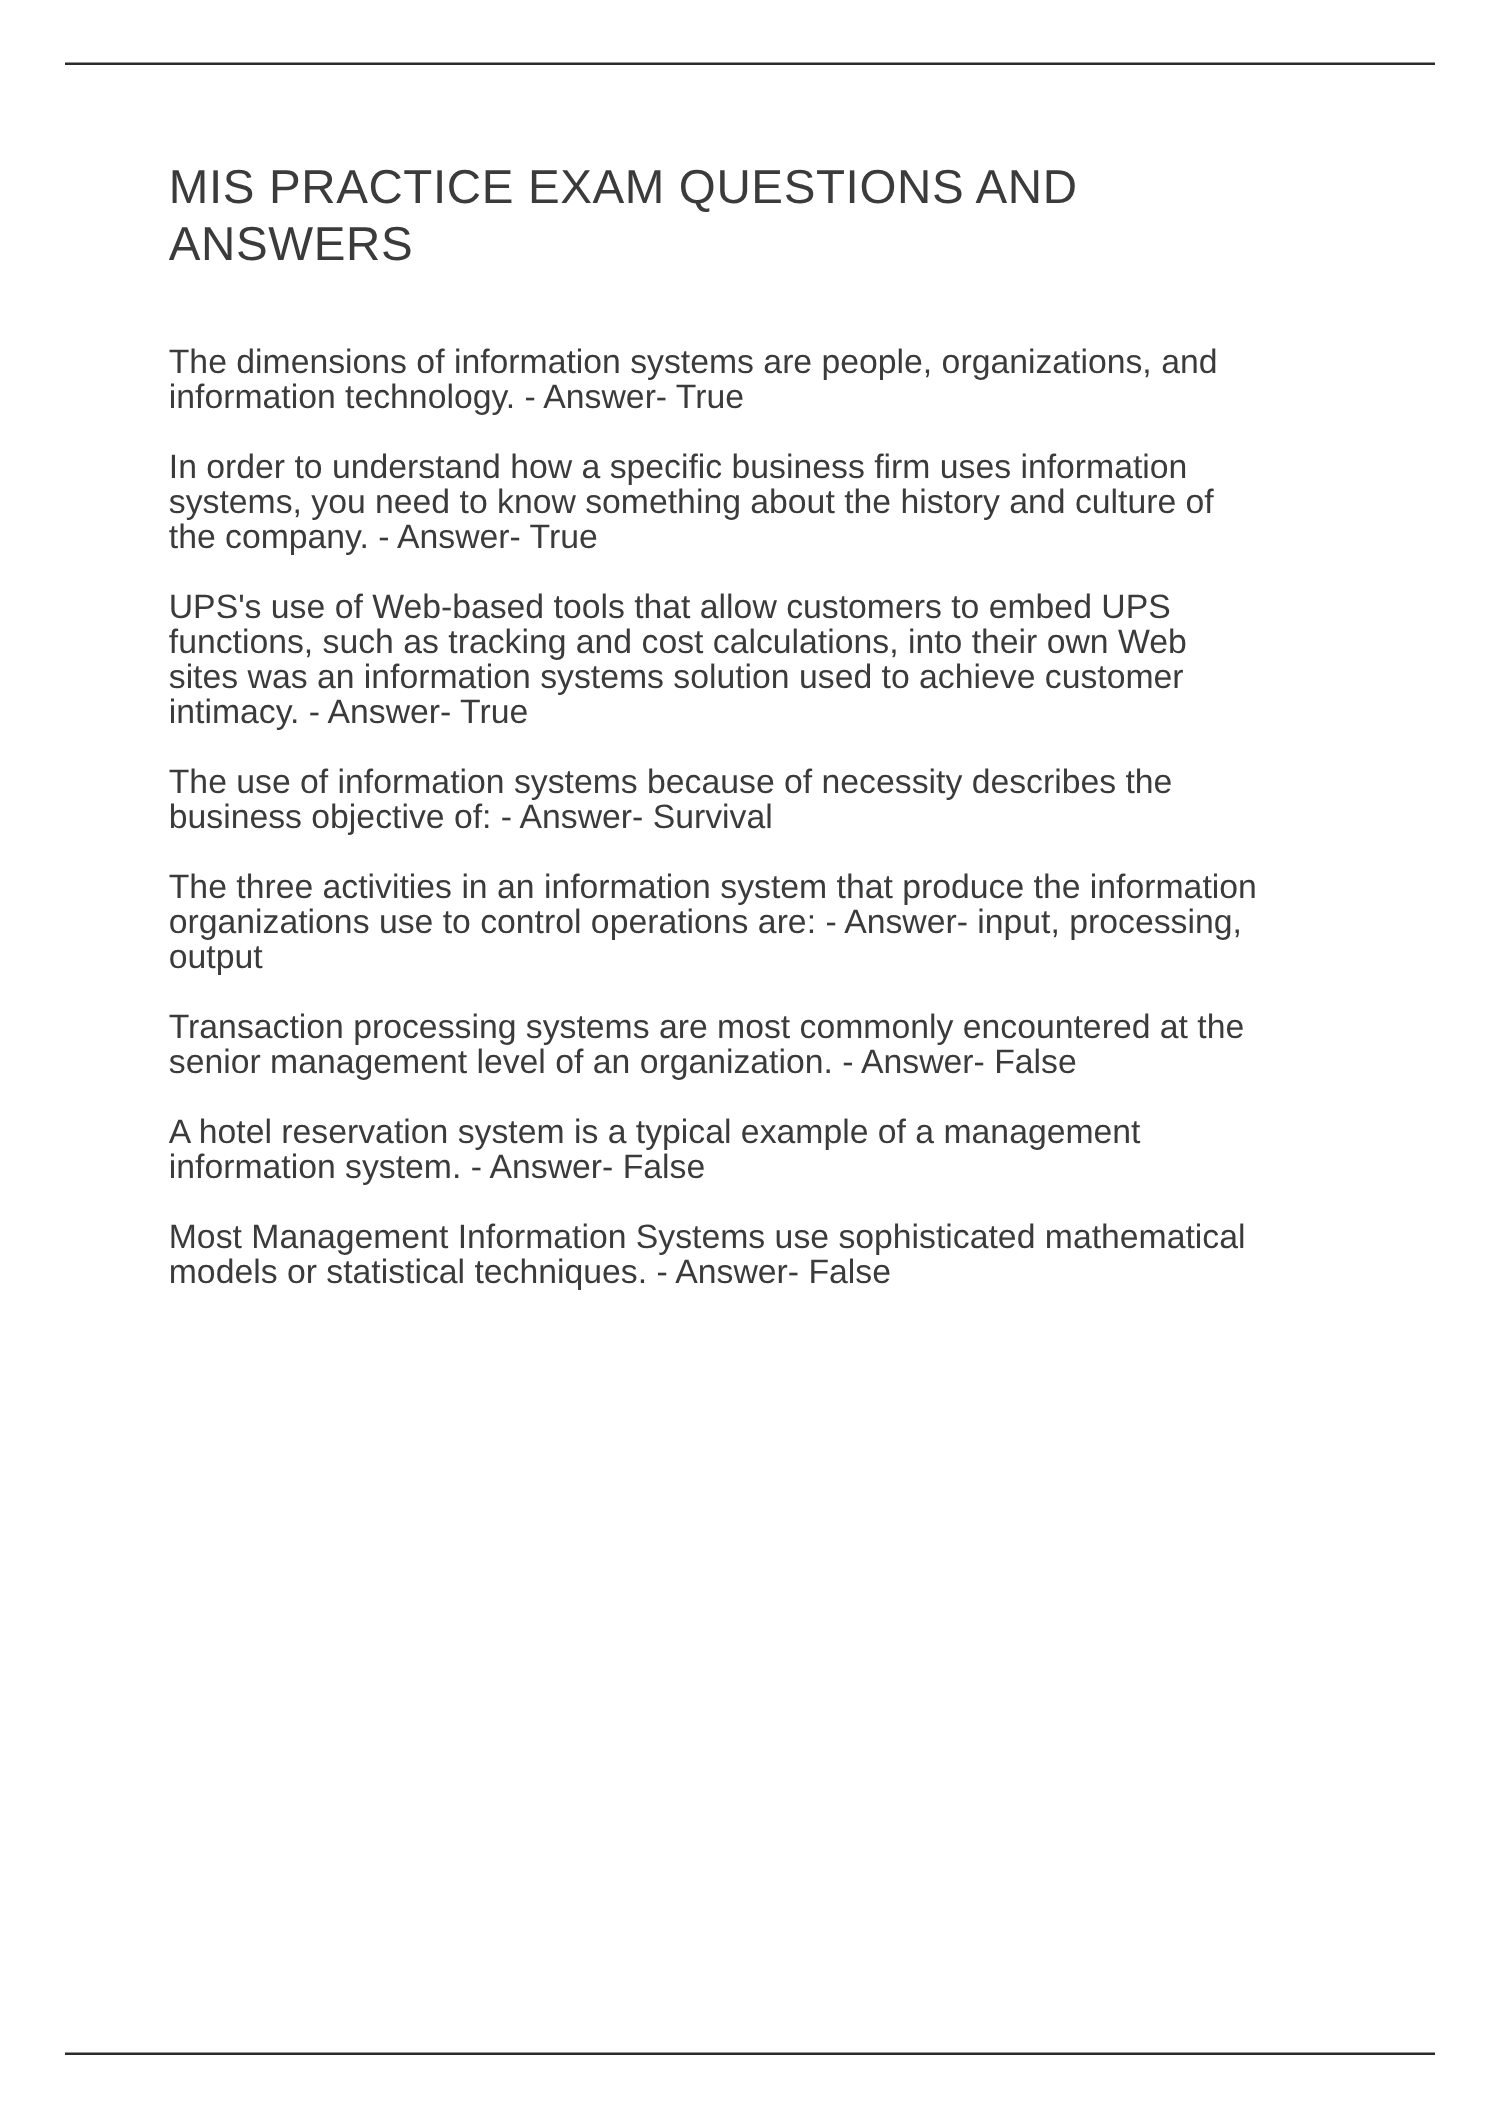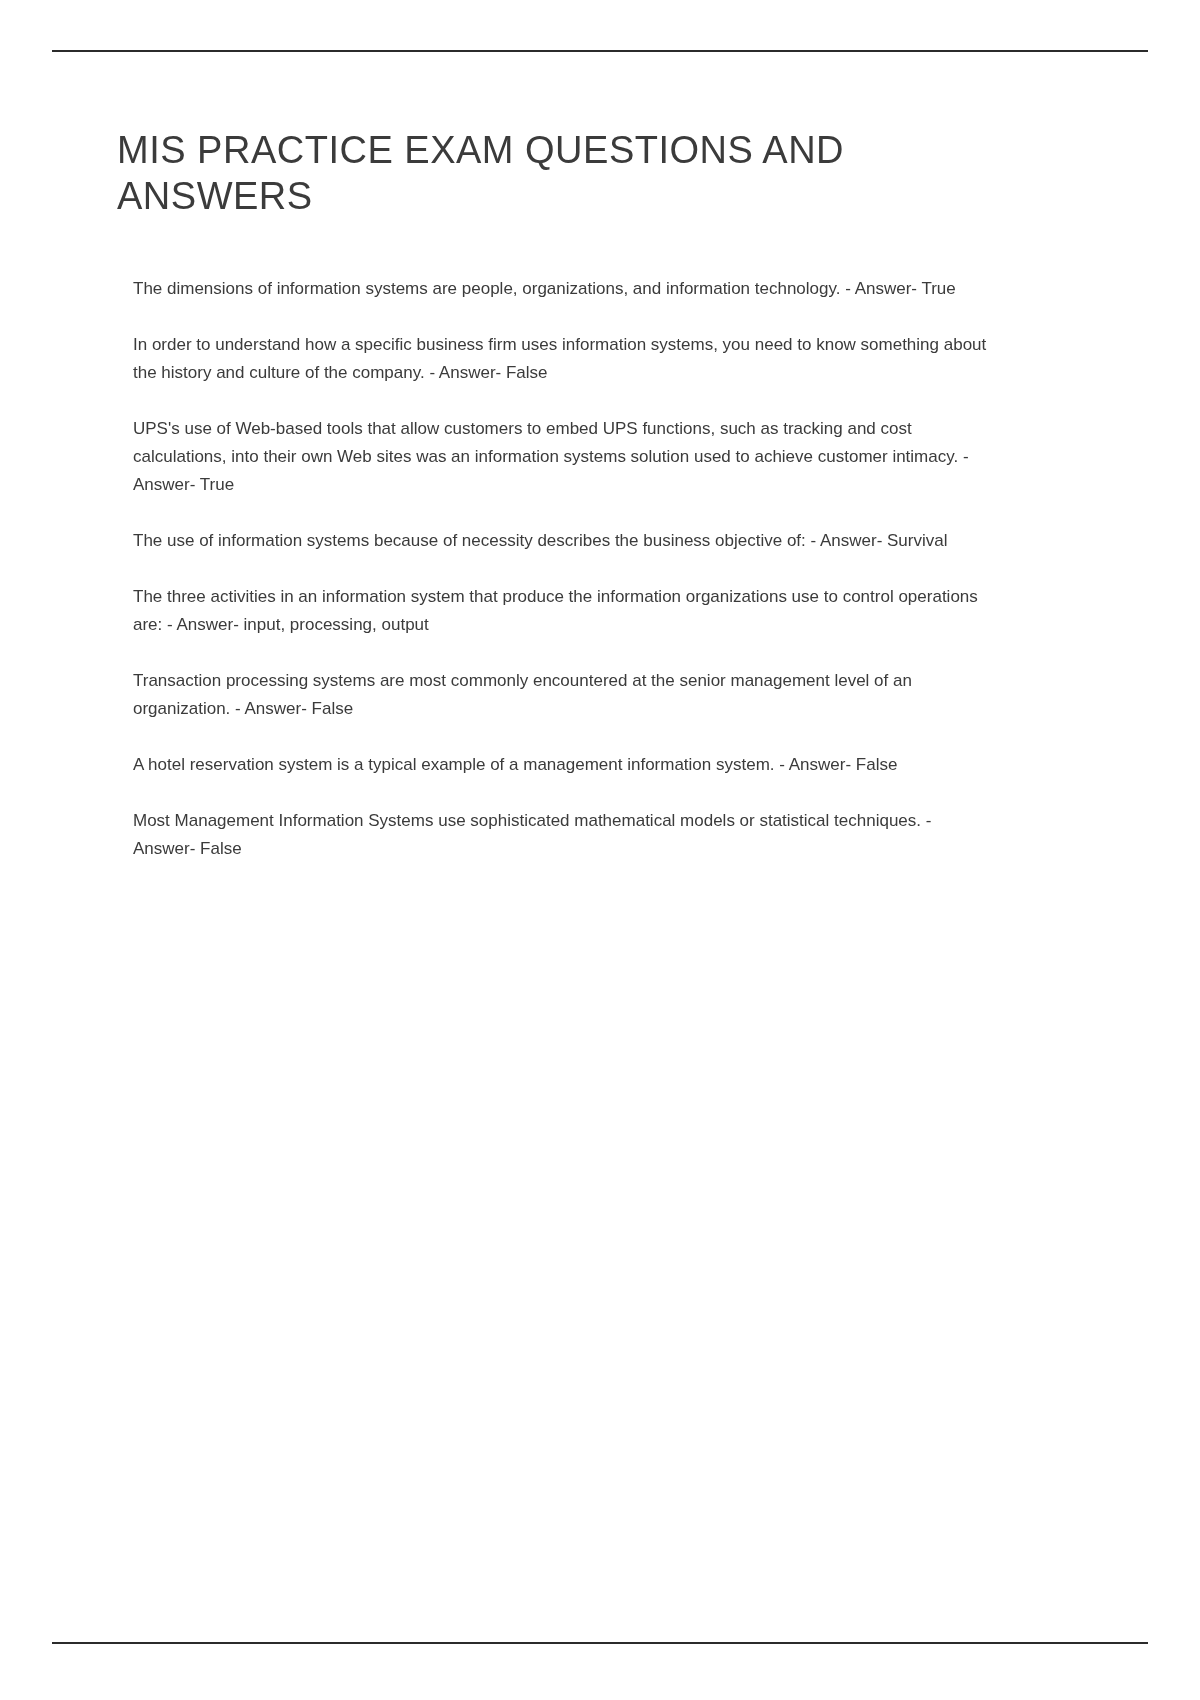--- a/index.html
+++ b/index.html
@@ -21,49 +21,49 @@
     left: 52px;
     right: 52px;
     height: 2px;
     background: #2b2b2b;
   }
   .rule-top { top: 50px; }
   .rule-bottom { top: 1642px; }
   .content {
     position: absolute;
     top: 128px;
-    left: 117px;
+    left: 135px;
     width: 872px;
   }
   .doc-title {
     font-size: 38px;
     font-weight: 400;
     letter-spacing: 0.5px;
     color: #3b3b3b;
     margin: 0 0 56px 0;
     line-height: 1.2;
   }
   .qa-paragraph {
-    font-size: 17px;
+    font-size: 27px;
     line-height: 28px;
-    margin: 0 0 28px 16px;
+    margin: 0 0 28px 0;
     color: #3b3b3b;
   }
 </style>
 </head>
 <body>
 
 <div class="page">
   <div class="rule rule-top"></div>
 
   <div class="content">
     <h1 class="doc-title">MIS PRACTICE EXAM QUESTIONS AND ANSWERS</h1>
 
     <p class="qa-paragraph">The dimensions of information systems are people, organizations, and information technology. - Answer- True</p>
-    <p class="qa-paragraph">In order to understand how a specific business firm uses information systems, you need to know something about the history and culture of the company. - Answer- False</p>
+    <p class="qa-paragraph">In order to understand how a specific business firm uses information systems, you need to know something about the history and culture of the company. - Answer- True</p>
     <p class="qa-paragraph">UPS's use of Web-based tools that allow customers to embed UPS functions, such as tracking and cost calculations, into their own Web sites was an information systems solution used to achieve customer intimacy. - Answer- True</p>
     <p class="qa-paragraph">The use of information systems because of necessity describes the business objective of: - Answer- Survival</p>
     <p class="qa-paragraph">The three activities in an information system that produce the information organizations use to control operations are: - Answer- input, processing, output</p>
     <p class="qa-paragraph">Transaction processing systems are most commonly encountered at the senior management level of an organization. - Answer- False</p>
     <p class="qa-paragraph">A hotel reservation system is a typical example of a management information system. - Answer- False</p>
     <p class="qa-paragraph">Most Management Information Systems use sophisticated mathematical models or statistical techniques. - Answer- False</p>
   </div>
 
   <div class="rule rule-bottom"></div>
 </div>

